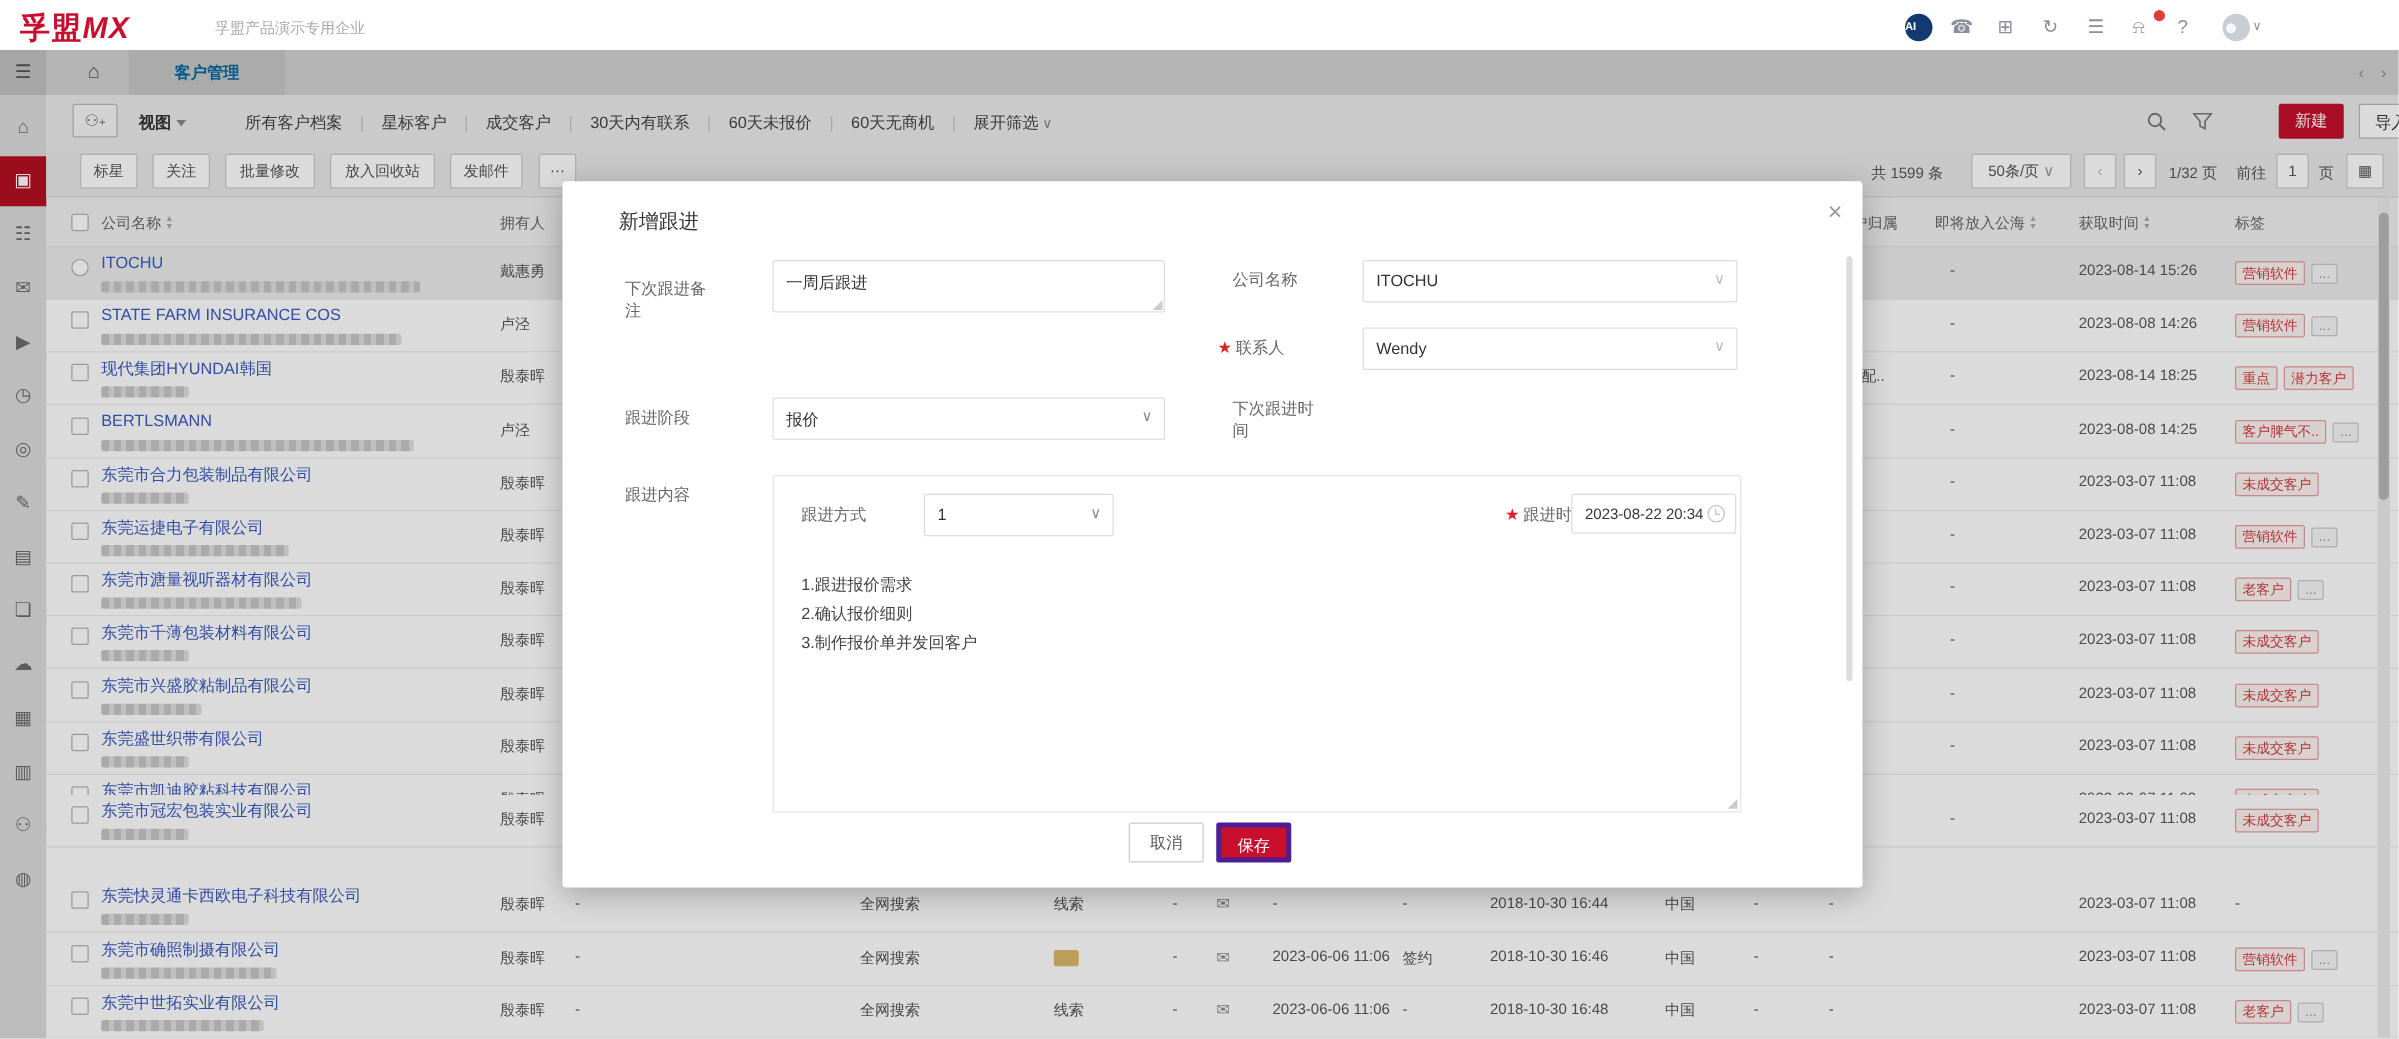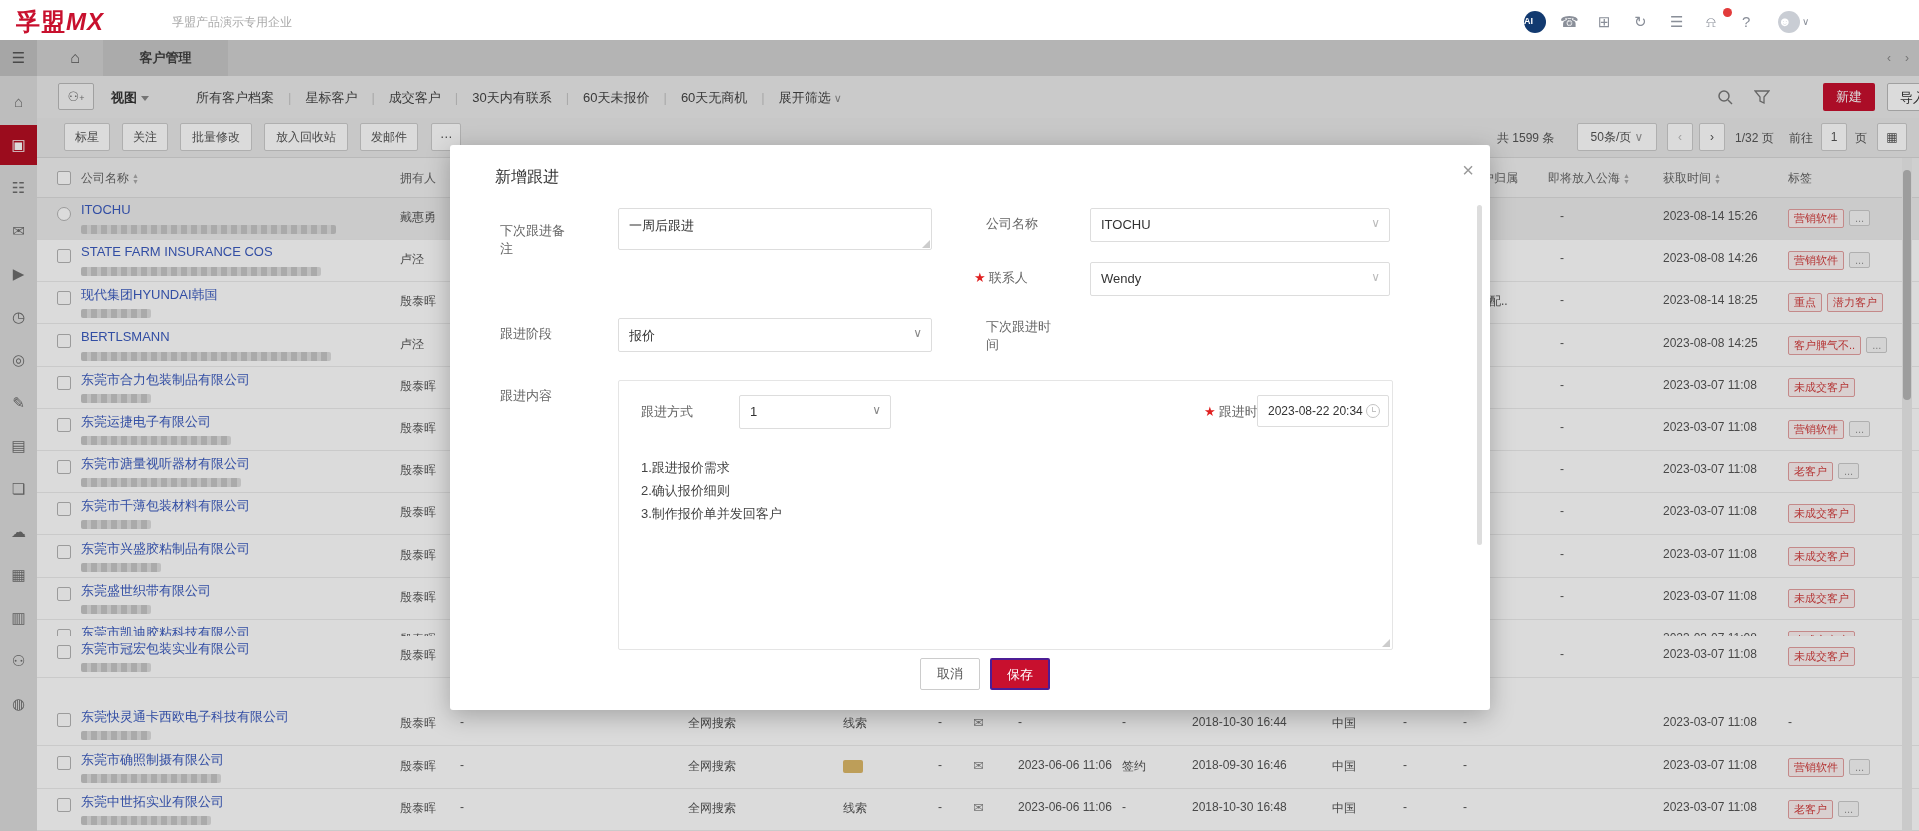--- a/index.html
+++ b/index.html
@@ -12,21 +12,21 @@
   .brand .mx { font-weight:800; font-style:italic; }
   .brand-co { left:172px; top:14px; font-size:12px; color:#a9a9a9; }
   .tb-ico { top:11px; width:22px; height:22px; text-align:left; line-height:22px; font-size:15px; color:#8a8f99; }
   .ai-badge { background:#123a70; color:#fff; border-radius:50%; font-size:9px; font-weight:bold; line-height:20px; }
   .badge-dot { position:absolute; right:-4px; top:-3px; width:9px; height:9px; border-radius:50%; background:#e23b3b; }
   .avatar { background:#c9cdd4; border-radius:50%; color:#fff; font-size:13px; }
   
   #tabbar { left:0; top:40px; width:1919px; height:36px; background:#d2d2d2; z-index:9; }
   #tab-left { left:0; top:0; width:37px; height:36px; background:#c2c2c2; color:#555; text-align:center; line-height:36px; font-size:15px; }
   .home-ico { left:60px; top:0; width:30px; height:36px; line-height:36px; text-align:center; color:#555; font-size:16px; }
-  .tab-active { left:103px; top:0; width:125px; height:36px; background:#c7c7c7; color:#404040; font-size:13px; font-weight:bold; text-align:center; line-height:36px; }
+  .tab-active { left:103px; top:0; width:125px; height:36px; background:#c7c7c7; color:#0369a1; font-size:13px; font-weight:bold; text-align:center; line-height:36px; }
   .tab-nav { top:0; width:18px; height:36px; line-height:36px; color:#888; font-size:12px; text-align:center; }
   
   #sidebar { left:0; top:76px; width:37px; height:755px; background:#dcdcdc; z-index:8; }
   .sb-ico { position:absolute; left:0; width:37px; height:40px; line-height:40px; text-align:center; color:#6d6d6d; font-size:15px; }
   .sb-active { background:#b50f22; color:#fff; }
   
   #toolbar { left:37px; top:76px; width:1882px; height:42px; background:#ececec; z-index:8; }
   .pplus { left:21px; top:7px; width:36px; height:27px; border:1px solid #bbb; background:#f6f6f6; border-radius:2px; text-align:center; line-height:25px; color:#777; font-size:13px; }
   .viewlbl { left:74px; top:13px; font-size:13px; color:#333; font-weight:bold; }
   .caret { display:inline-block; width:0; height:0; border-left:4px solid transparent; border-right:4px solid transparent; border-top:5px solid #888; margin-left:4px; vertical-align:middle; }
@@ -74,23 +74,23 @@
   .inp { position:absolute; border:1px solid #ddd; border-radius:2px; background:#fff; font-size:13px; color:#333; }
   .inp .v { position:absolute; left:10px; top:8px; white-space:nowrap; }
   .inp .dd { position:absolute; right:9px; top:7px; color:#bbb; font-size:12px; }
   .inp .dd2 { position:absolute; right:9px; top:7px; color:#888; font-size:12px; }
   .clockico { position:absolute; right:8px; top:8px; width:14px; height:14px; border:1px solid #c3c3c3; border-radius:50%; }
   .clockico:before { content:""; position:absolute; left:5px; top:2px; width:1px; height:5px; background:#c3c3c3; }
   .clockico:after { content:""; position:absolute; left:5px; top:6px; width:4px; height:1px; background:#c3c3c3; }
   .rz { position:absolute; width:0; height:0; border-left:8px solid transparent; border-bottom:8px solid #ccc; }
   .m-box { position:absolute; border:1px solid #e5e5e5; border-radius:2px; }
   .cline { position:absolute; left:22px; font-size:13px; color:#444; white-space:nowrap; }
-  .m-btn { position:absolute; width:60px; height:32px; border-radius:2px; font-size:13px; text-align:center; line-height:30px; cursor:pointer;margin-left:17px; }
+  .m-btn { position:absolute; width:60px; height:32px; border-radius:2px; font-size:13px; text-align:center; line-height:30px; cursor:pointer; }
   .m-cancel { background:#fff; border:1px solid #ccc; color:#555; }
-  .m-save { background:#c8102e; color:#fff; border:2px solid #4c1d95; }
+  .m-save { background:#c8102e; color:#fff; border:4px solid #4c1d95; }
   .m-scroll { left:1027px; top:60px; width:5px; height:340px; background:#ddd; border-radius:3px; }
   svg { display:block; }
 </style>
 </head>
 <body>
 
 <div id="stage">
 
   <div class="abs" id="topbar">
     <div class="abs brand"><span>孚盟</span><span class="mx">MX</span></div>
@@ -319,21 +319,21 @@
         <a class="cname" href="#">东莞市确照制摄有限公司</a>
         <span class="mask" style="width: 140px;"></span>
         <span class="cell" style="left: 363px;">殷泰晖</span>
         <span class="cell" style="left: 423px;">-</span>
         <span class="cell" style="left: 651px;">全网搜索</span>
         <span class="ytag" style="left: 806px;"></span>
         <span class="cell" style="left: 901px;">-</span>
         <span class="cell mailico" style="left: 936px;">✉</span>
         <span class="cell" style="left: 981px;">2023-06-06 11:06</span>
         <span class="cell" style="left: 1085px;">签约</span>
-        <span class="cell" style="left: 1155px;">2018-09-30 16:46</span>
+        <span class="cell" style="left: 1155px;">2018-10-30 16:46</span>
         <span class="cell" style="left: 1295px;">中国</span>
         <span class="cell" style="left: 1366px;">-</span>
         <span class="cell" style="left: 1426px;">-</span>
         <span class="cell" style="left: 1626px;">2023-03-07 11:08</span>
         <span class="cell" style="left: 1751px;"><span class="tag">营销软件</span><span class="morebox">...</span></span>
       </div>
       <div class="trow" style="top: 590.8px;">
         <span class="cb"></span>
         <a class="cname" href="#">东莞中世拓实业有限公司</a>
         <span class="mask" style="width: 130px;"></span>

